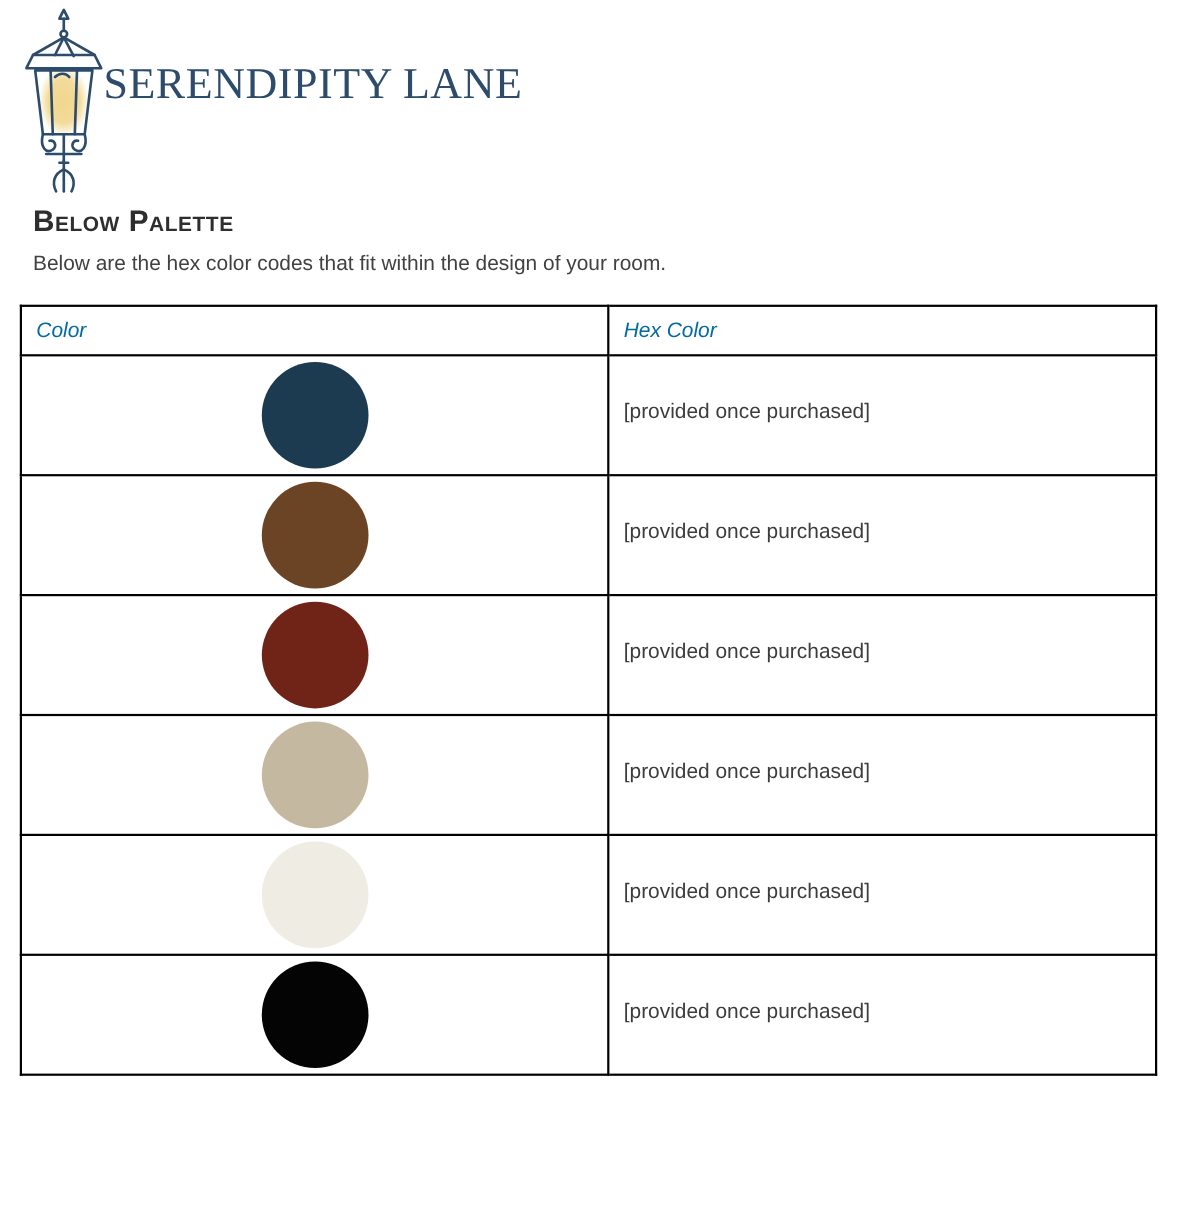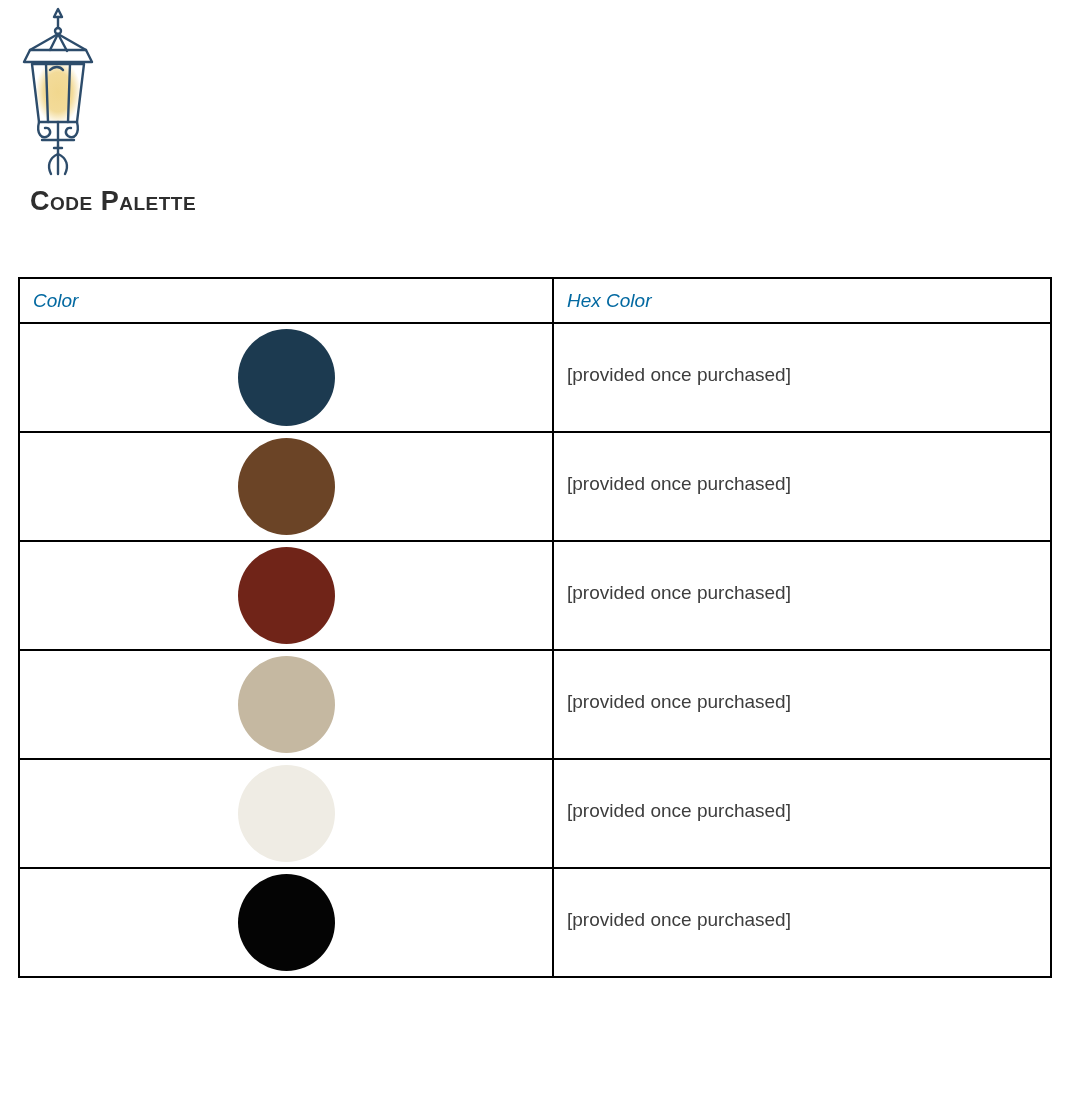--- a/index.html
+++ b/index.html
@@ -121,24 +121,26 @@
         <path d="M36 134 H68"></path>
 
         <path d="M52 140 V168"></path>
         <path d="M52 148 C43 152 41 160 45 168"></path>
         <path d="M52 148 C61 152 63 160 59 168"></path>
         <path d="M48 142 H56"></path>
       </g>
     </svg>
 
     <div class="logo-text">
+      <div class="brand-name">SERENDIPITY LANE</div>
     </div>
   </div>
 
-  <div class="page-title">Code Palette</div>
+  <div class="page-title">Below Palette</div>
+  <div class="intro-text">Below are the hex color codes that fit within the design of your room.</div>
 
   <table class="palette">
     <colgroup>
         <col class="c-color">
         <col class="c-hex">
       </colgroup>
     <thead>
       <tr>
         <th>Color</th>
         <th>Hex Color</th>

